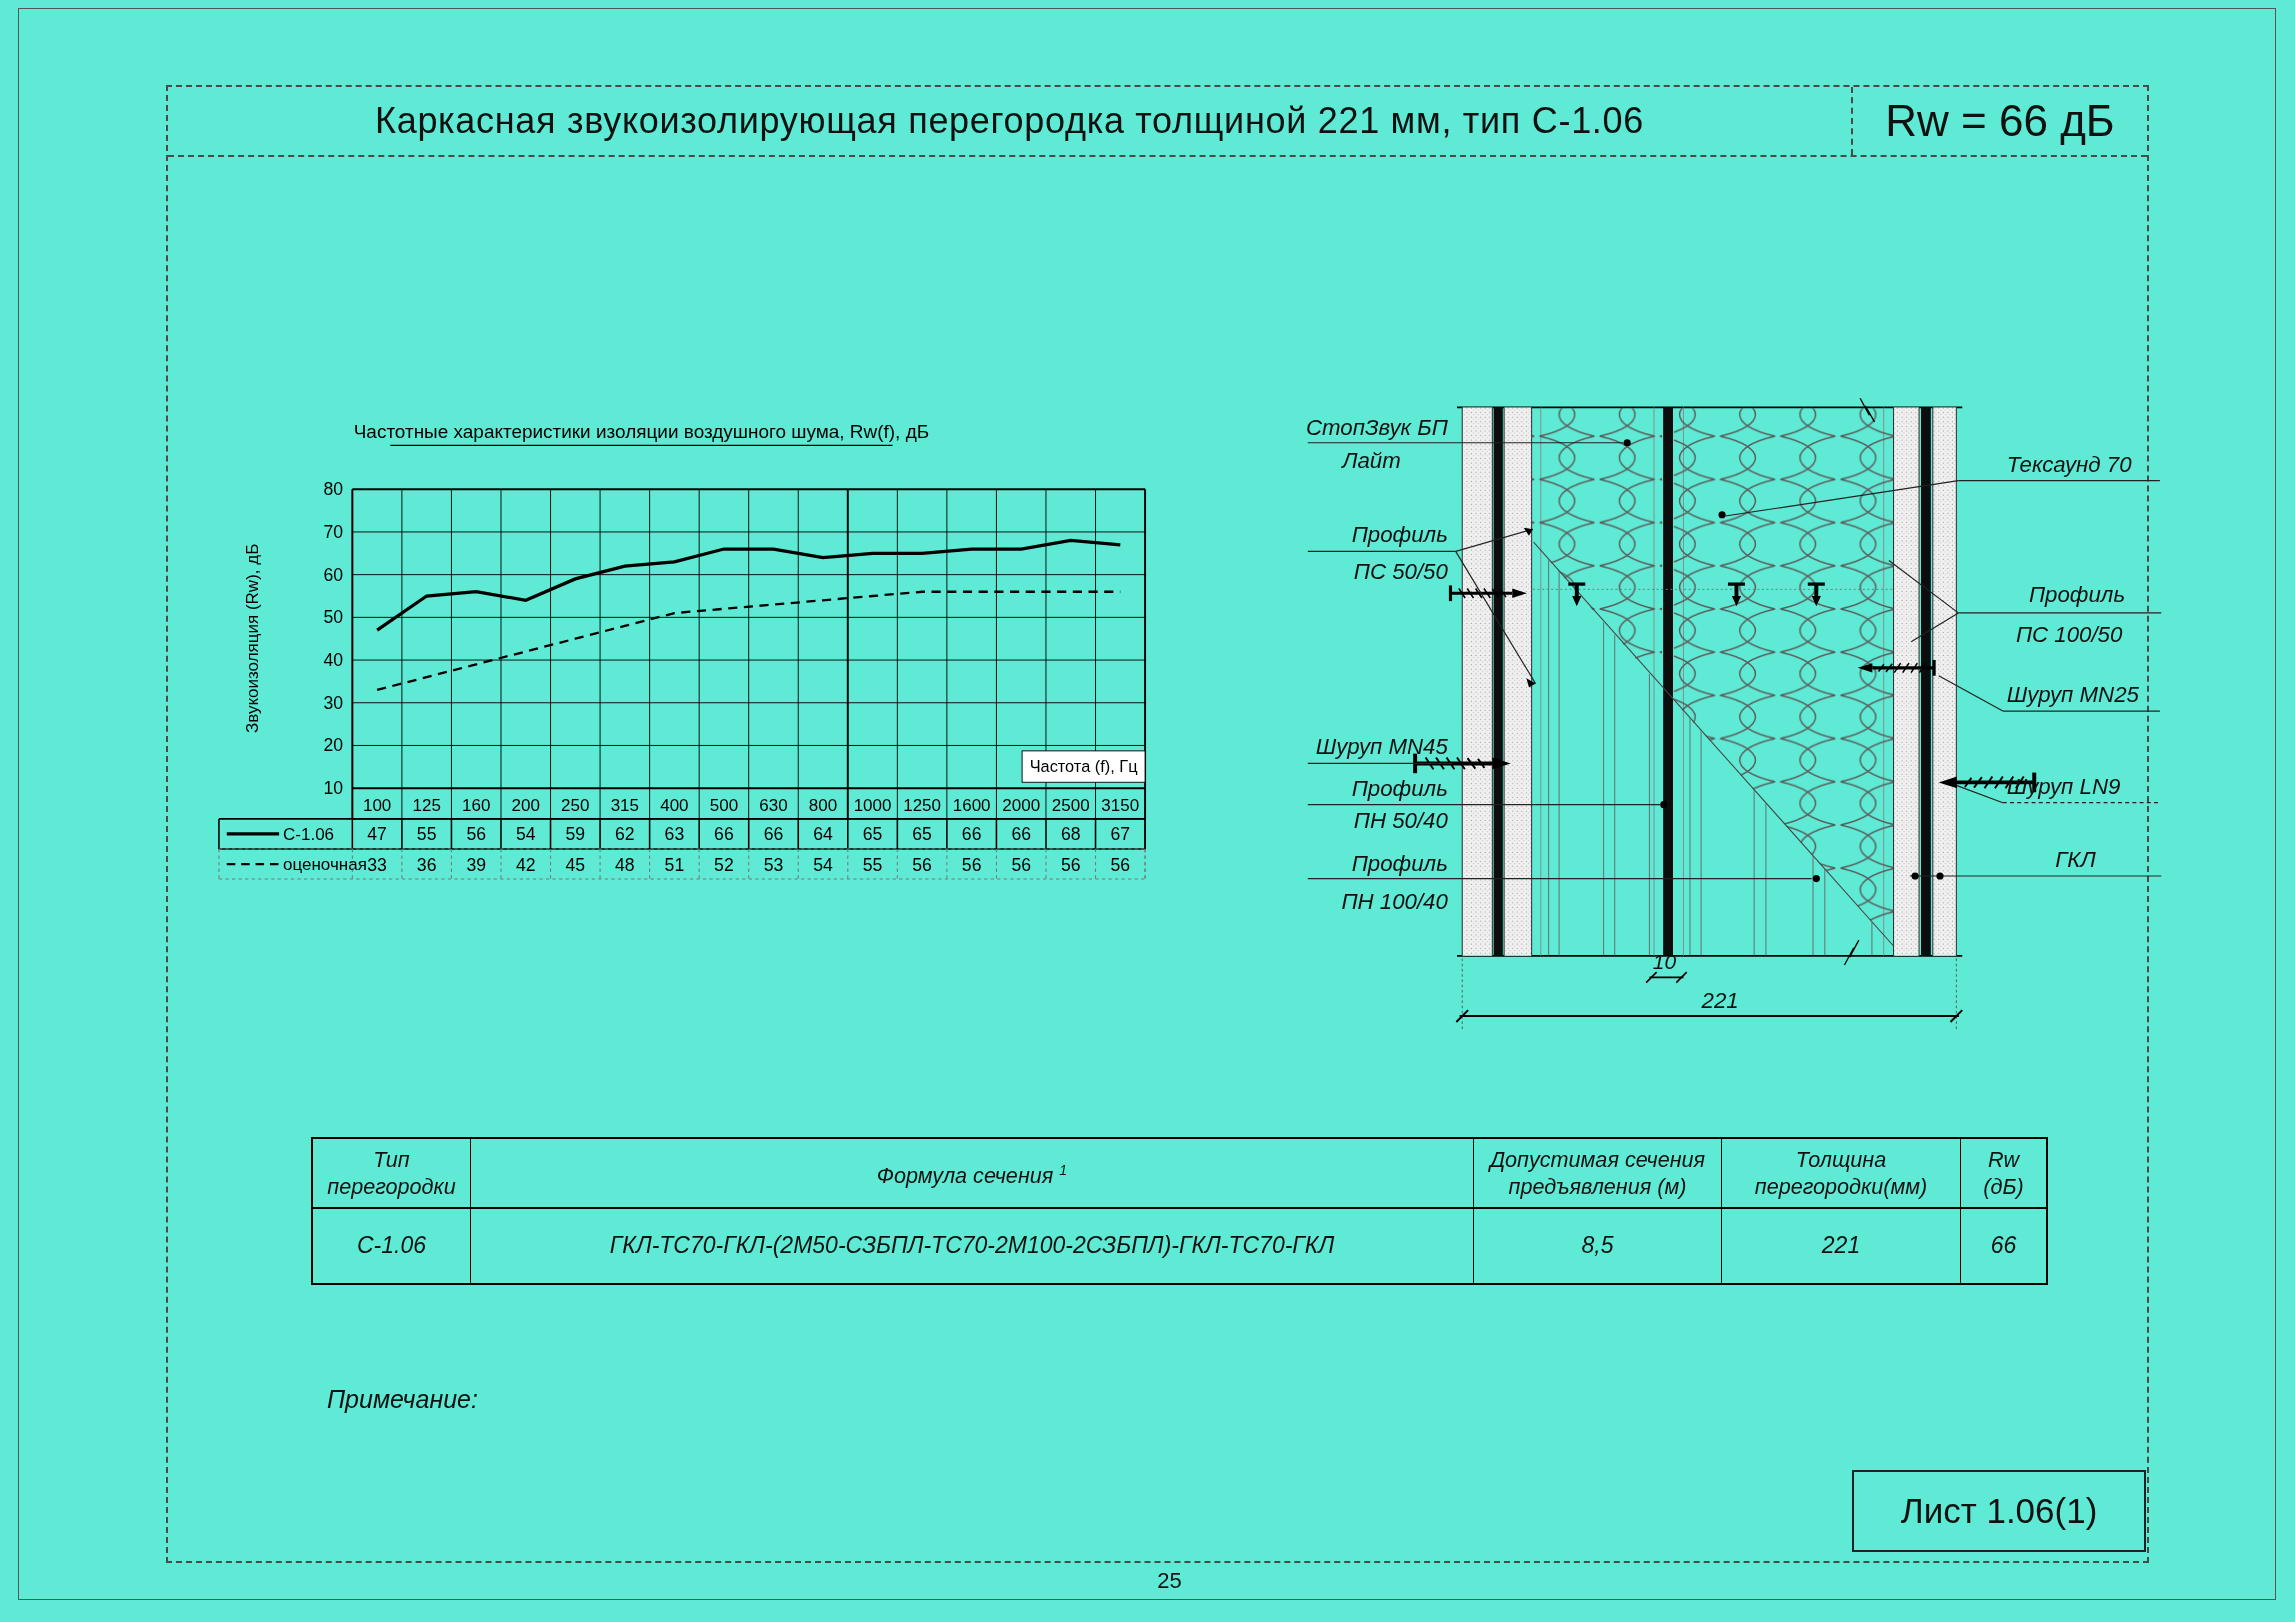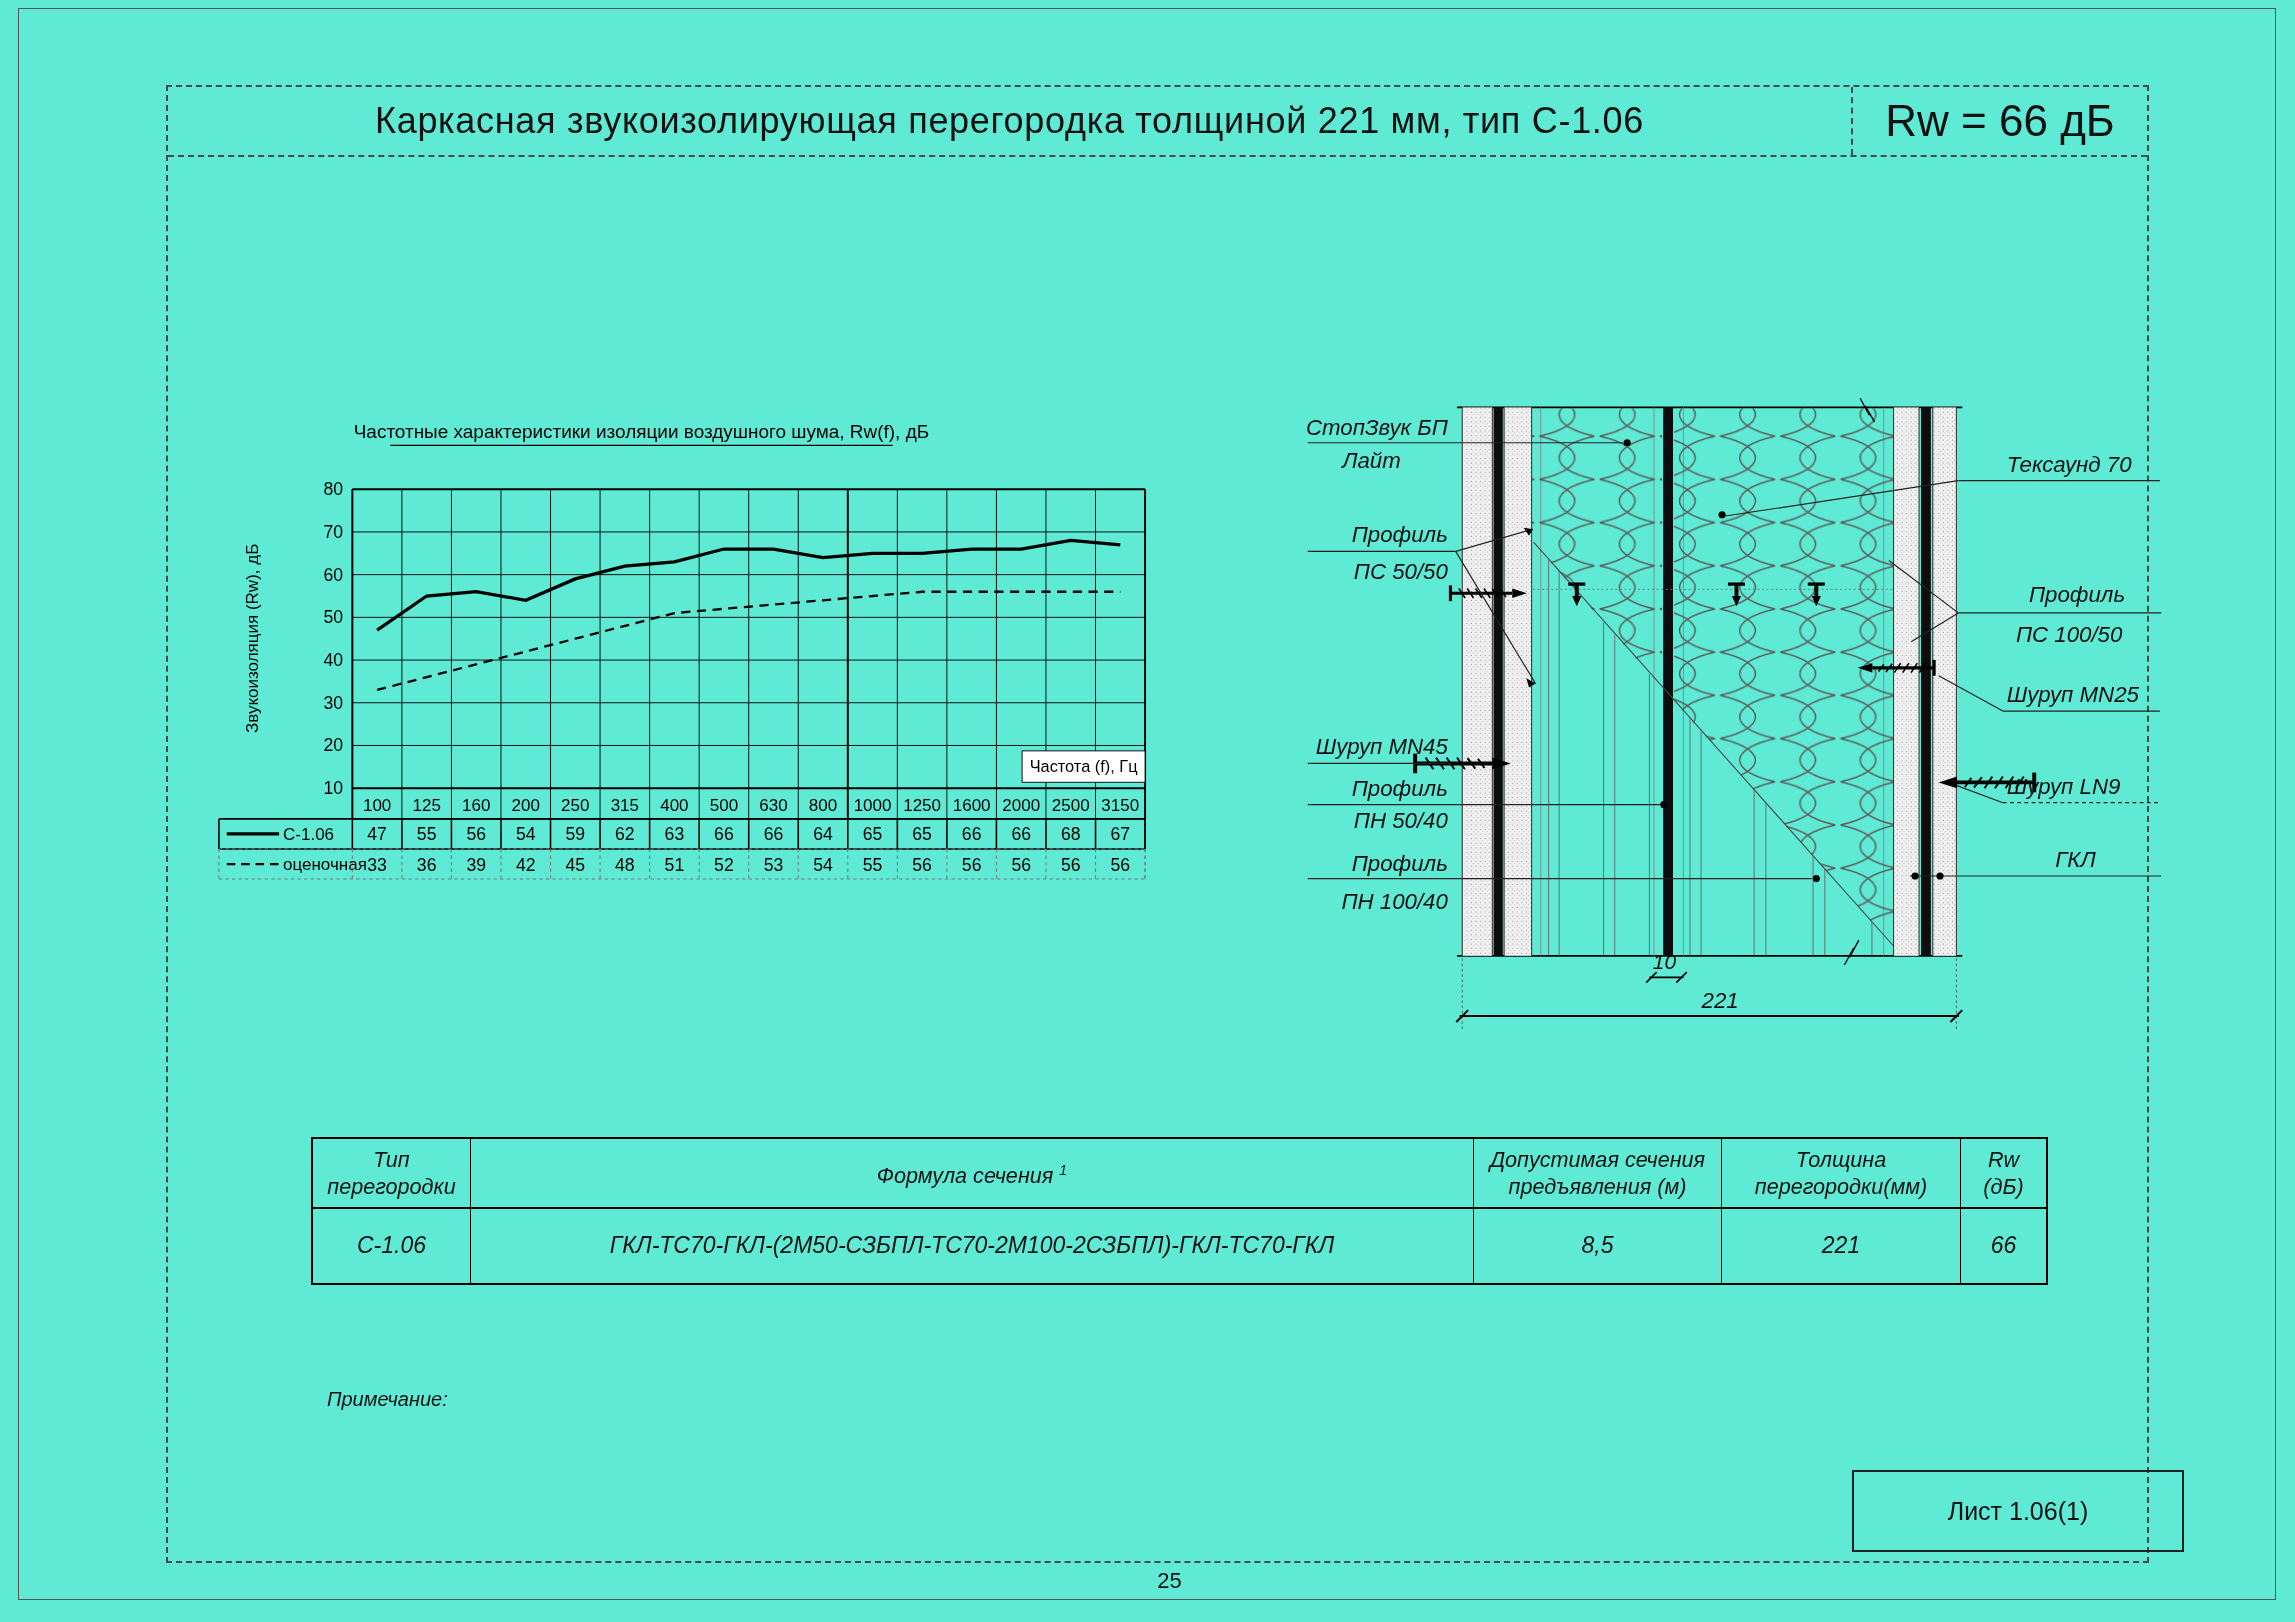--- a/index.html
+++ b/index.html
@@ -24,25 +24,25 @@
   .srow{display:grid;grid-template-columns:157px 1003px 248px 239px auto;}
   .srow > div{border-left:1.3px solid #000;display:flex;flex-direction:column;
         align-items:center;justify-content:center;text-align:center;line-height:27.5px;}
   .srow > div:first-child{border-left:none;}
   .spec-head{height:68px;border-bottom:2.6px solid #000;font-size:21.6px;font-style:italic;}
   .spec-body{height:74px;font-size:23px;}
   .spec-foot{border-top:2.6px solid #000;padding:9.2px 23.6px 13px 23.6px;font-size:20px;
         line-height:26px;text-align:left;}
   sup{font-size:0.65em;}
   .note{position:absolute;left:327px;top:1386px;width:1714px;font-style:italic;
-        font-size:20px;line-height:27.5px;}
+        font-size:25px;line-height:27.5px;}
   .note .nt{margin-bottom:5.2px;}
-  .sheet-box{position:absolute;left:1852px;top:1470px;width:332px;height:82px;
+  .sheet-box{position:absolute;left:1852px;top:1470px;width:294px;height:82px;
         border:2px solid #222;box-sizing:border-box;display:flex;align-items:center;
-        justify-content:center;font-size:25px;}
+        justify-content:center;font-size:35px;}
   .pagenum{position:absolute;left:0;top:1568px;width:100%;text-align:center;font-size:22px;margin-left:22px;}
 </style>
 </head>
 <body>
 
 <div class="page">
   <div class="outer-border"></div>
 
   <div class="frame">
     <div class="titlebar">

